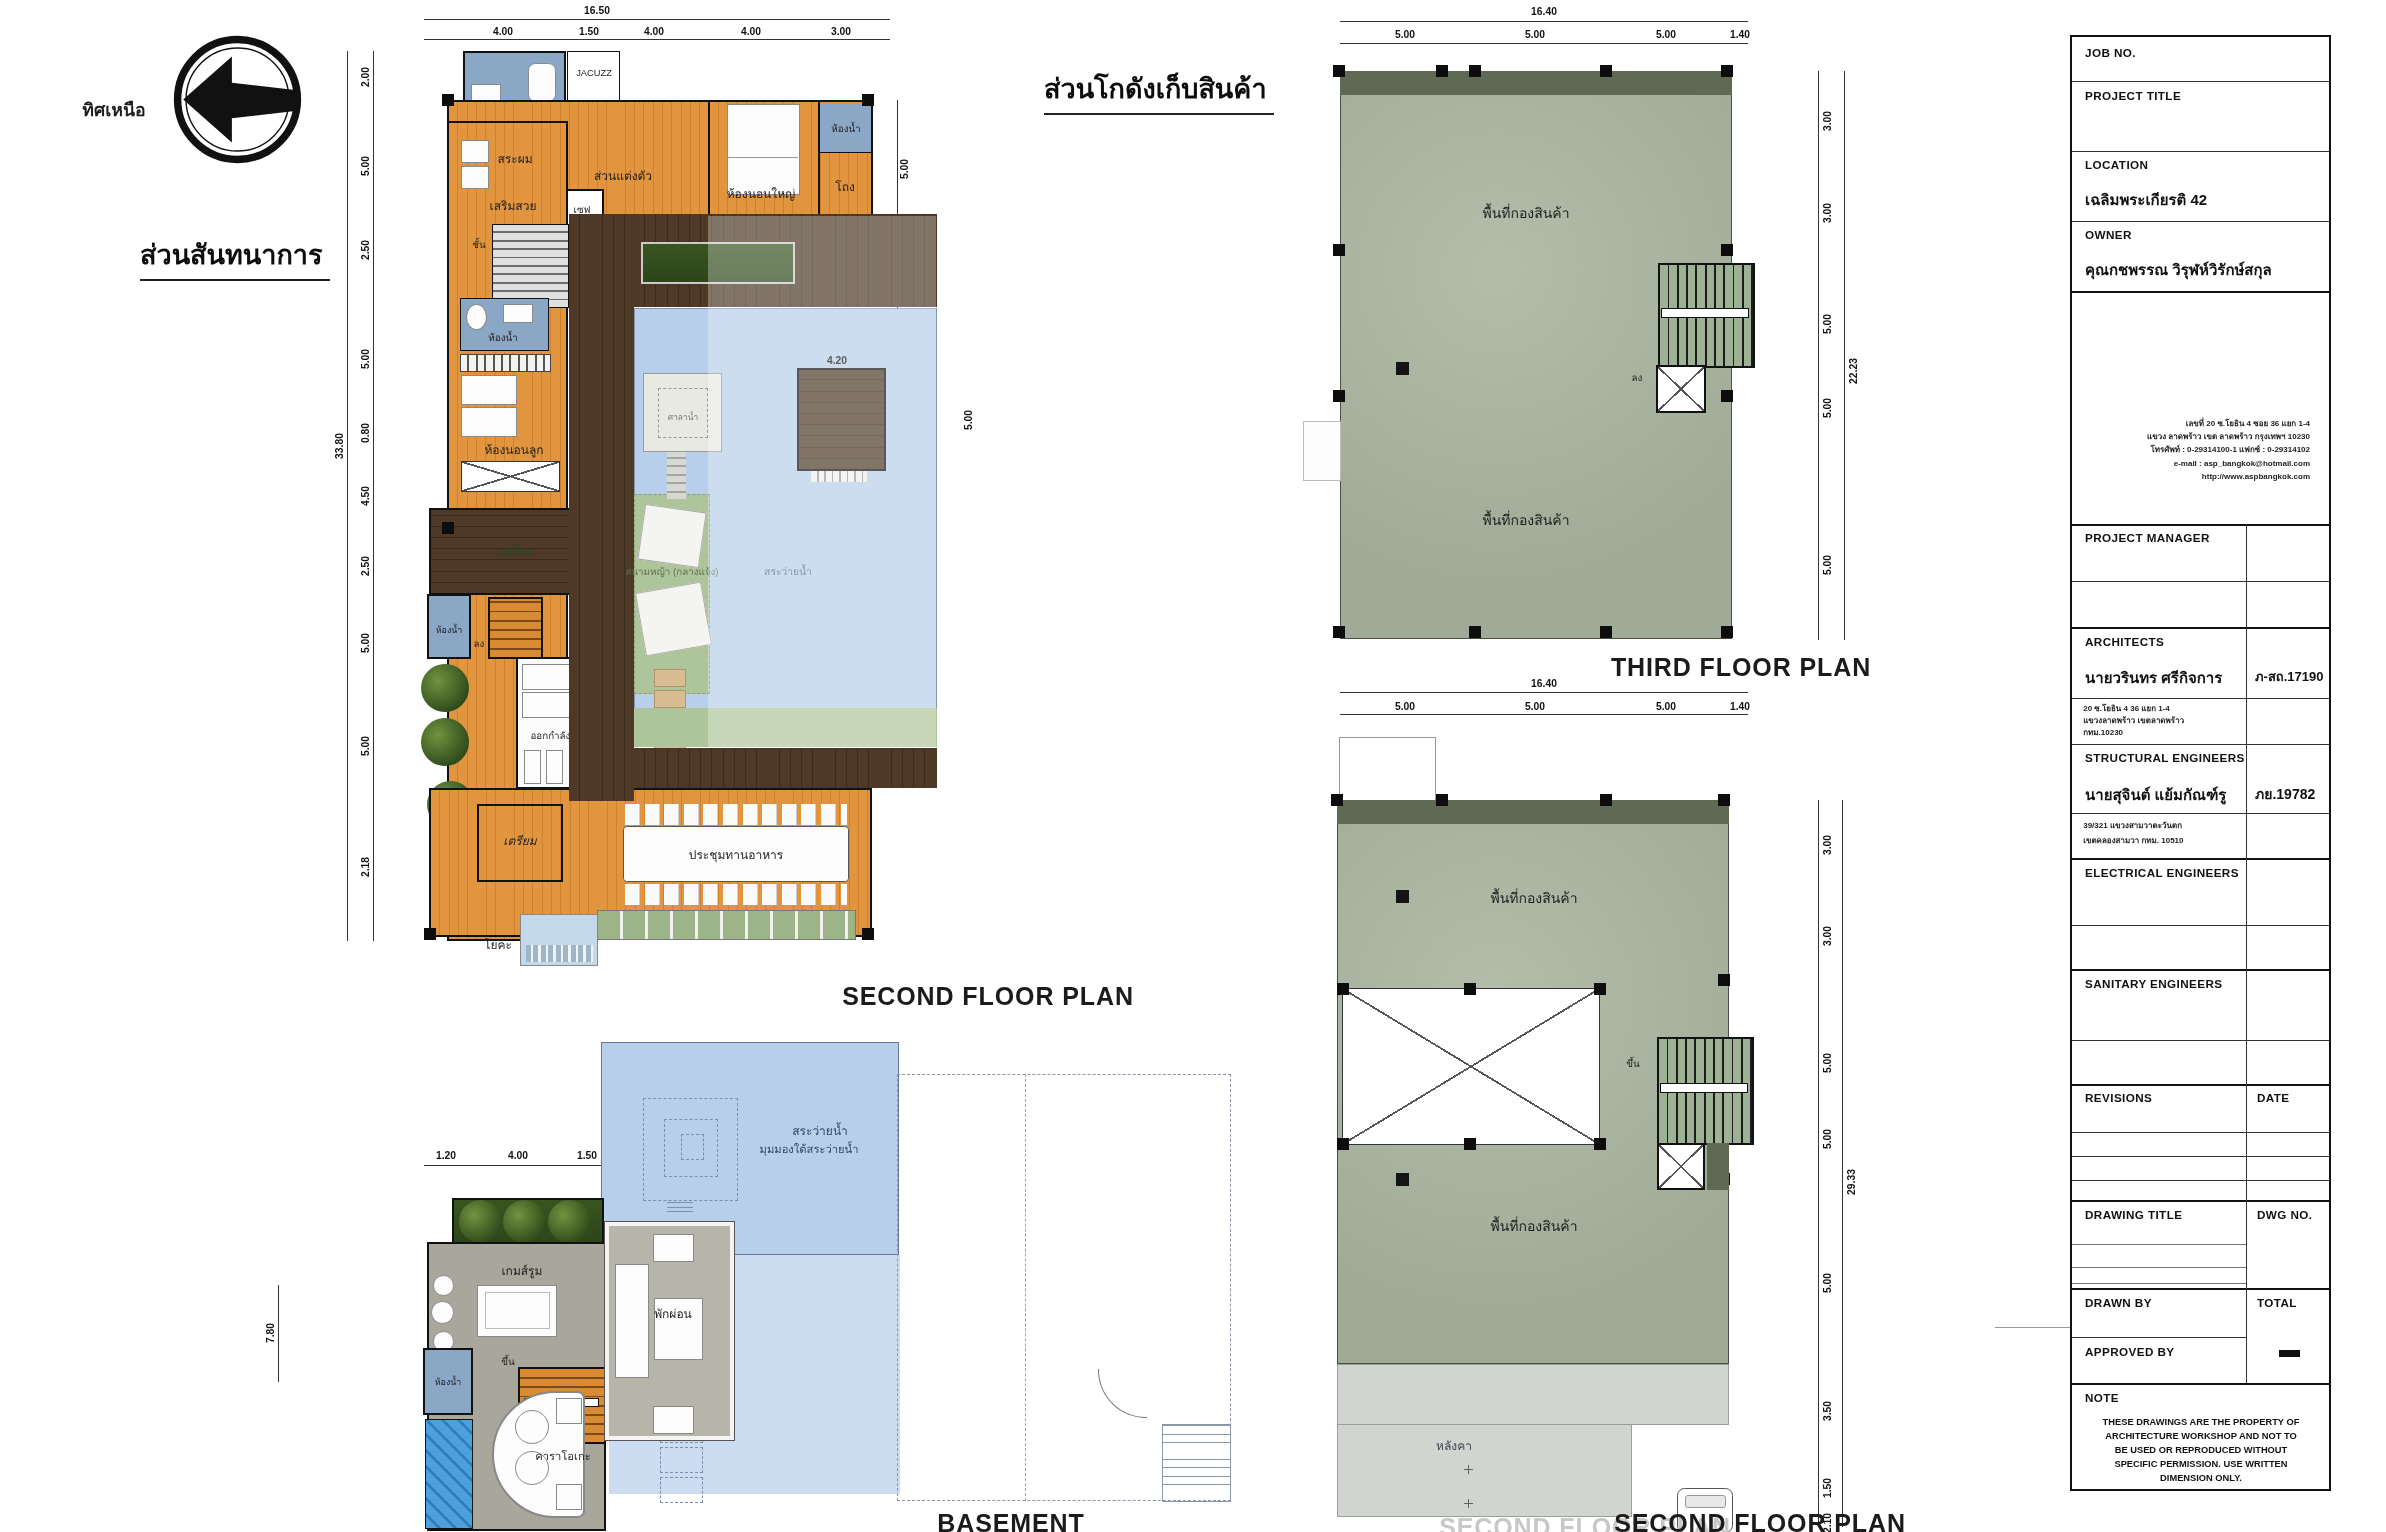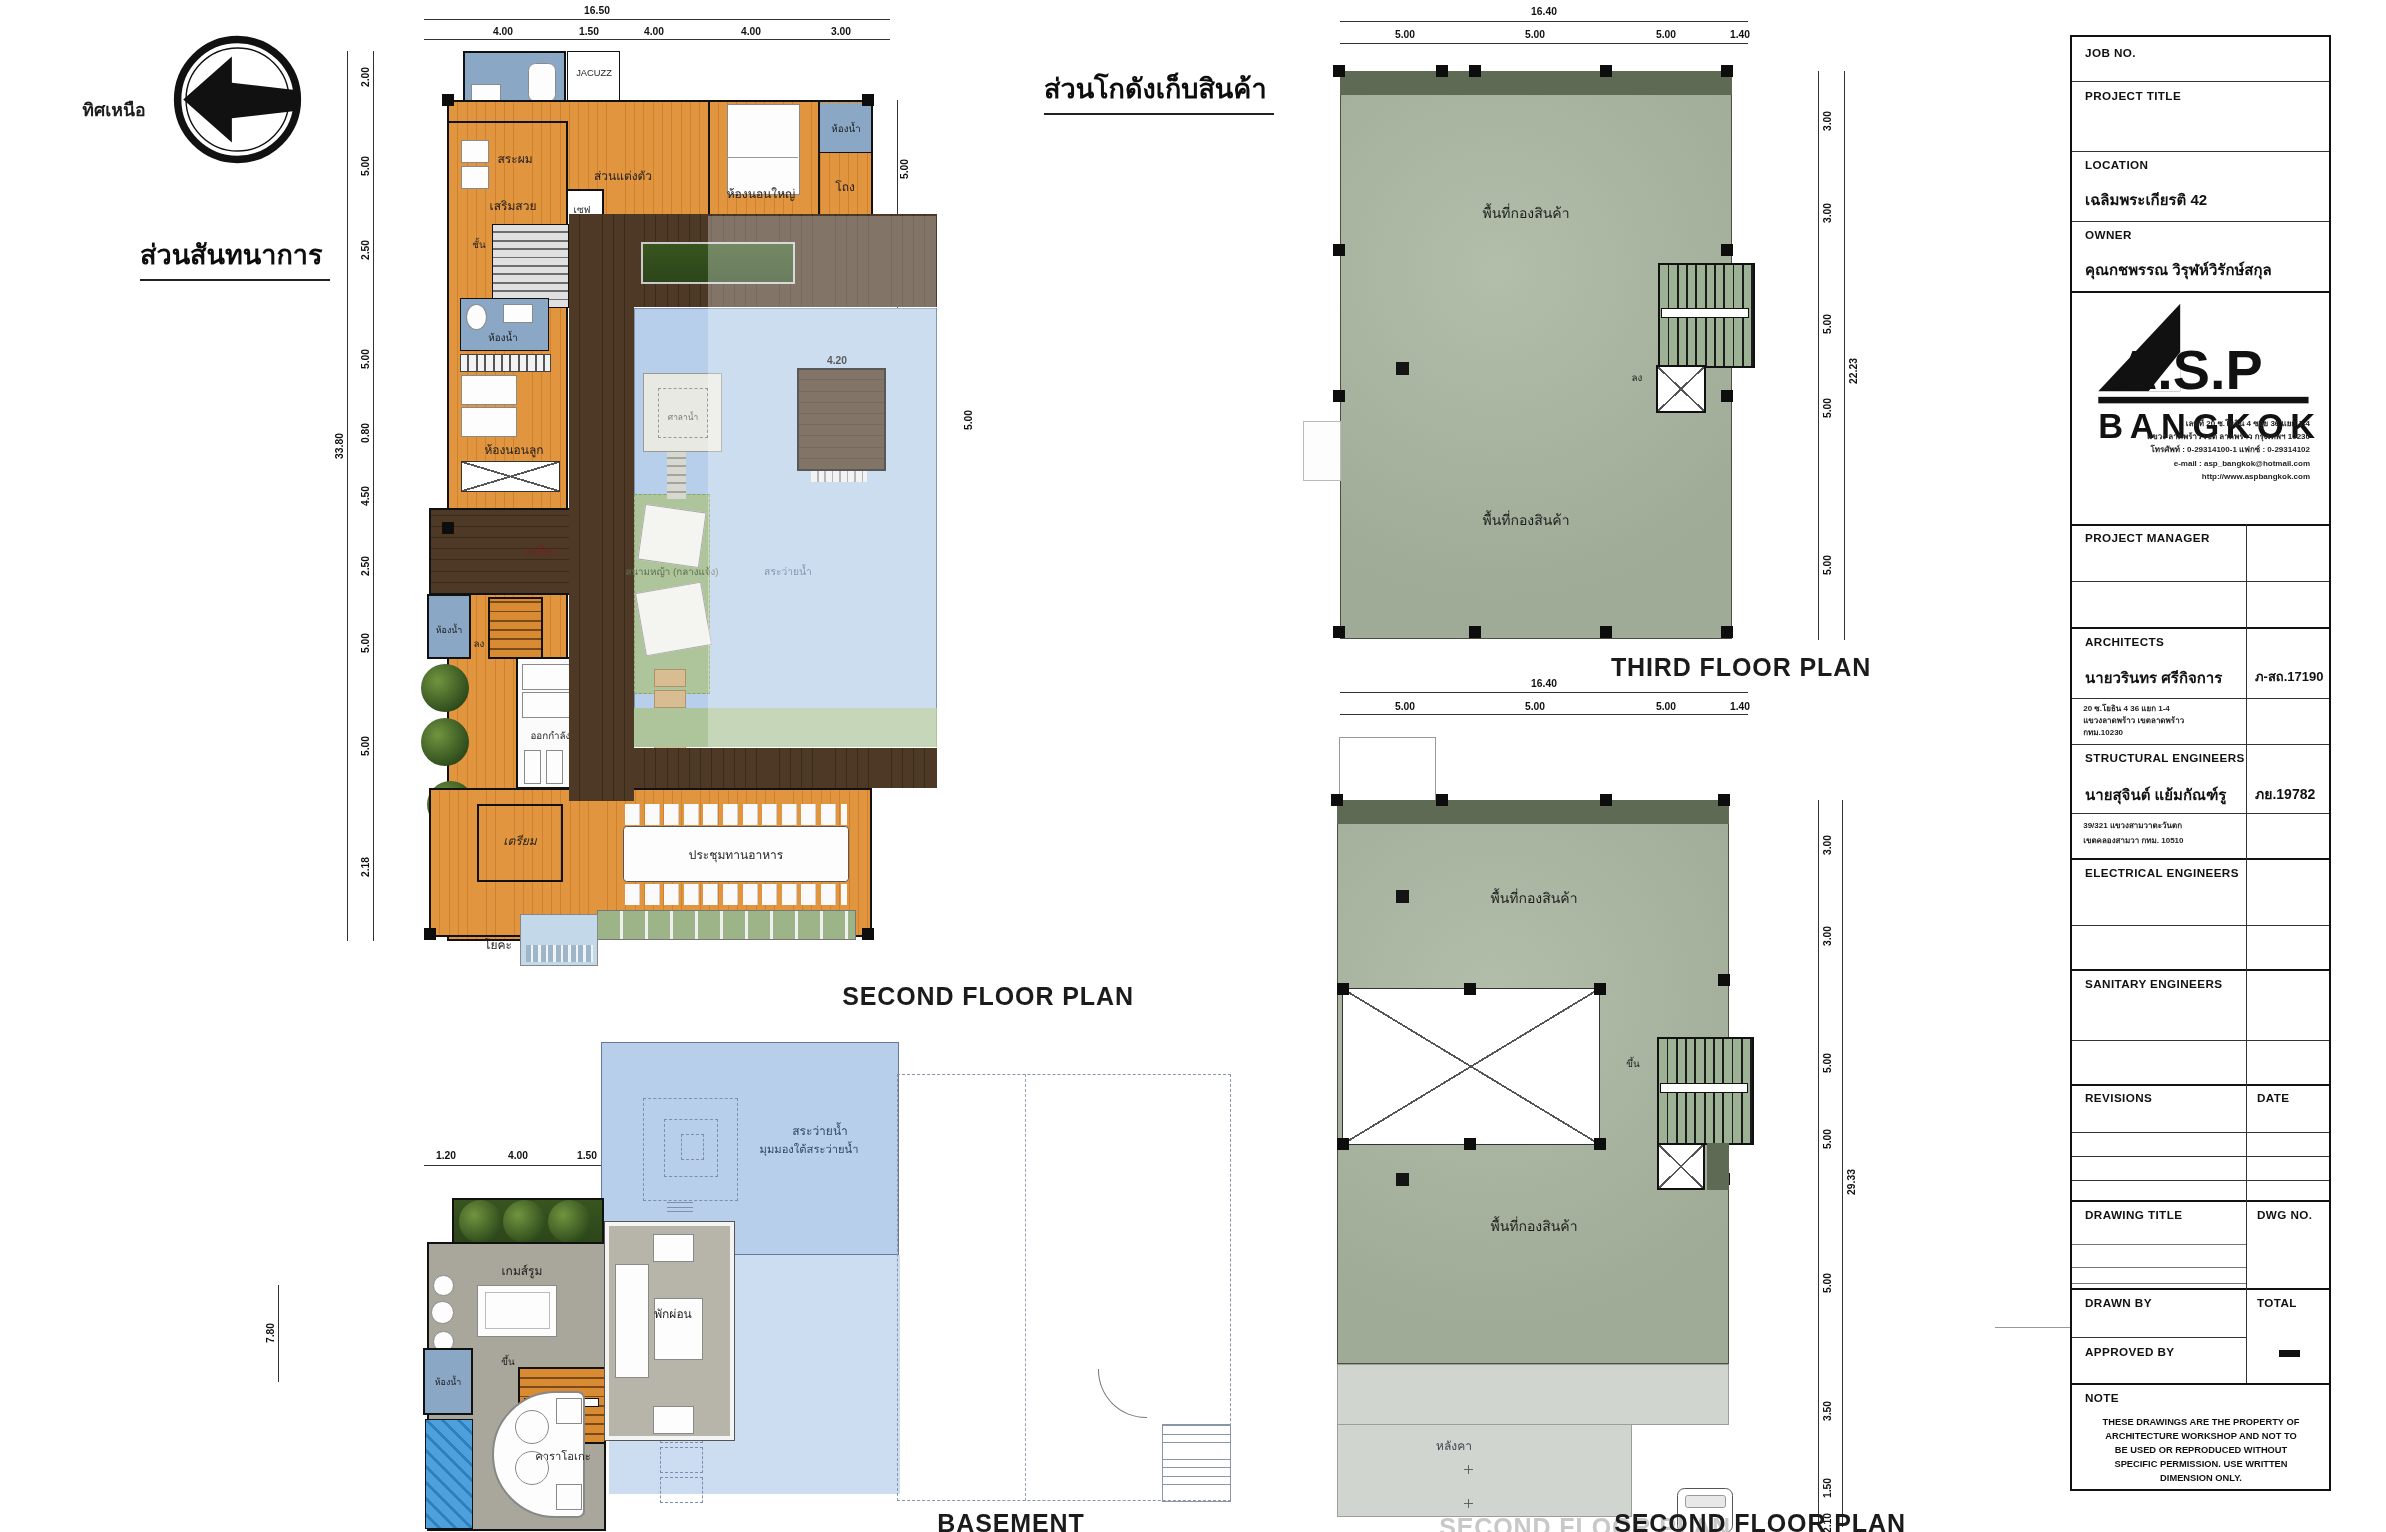--- a/index.html
+++ b/index.html
@@ -123,21 +123,21 @@
   <div class="abs whitebox" style="left:466px;top:304px;width:18.6px;height:24px;border-radius:50%;"></div>
   <div class="abs whitebox" style="left:503px;top:304px;width:28px;height:17px;"></div>
   <div class="lbl s" style="left:503px;top:337px;">ห้องน้ำ</div>
   <div class="abs hatch" style="left:460px;top:354px;width:89px;height:16px;"></div>
   <div class="abs whitebox" style="left:461px;top:375px;width:54px;height:28px;"></div>
   <div class="abs whitebox" style="left:461px;top:407px;width:54px;height:28px;"></div>
   <div class="lbl" style="left:514px;top:449px;">ห้องนอนลูก</div>
   <div class="abs xline" style="left:461px;top:461px;width:99px;height:31px;background-color:#fff;border:1.9px solid #333;box-sizing:border-box;"></div>
 
   <div class="abs woodh" style="left:429px;top:508px;width:172px;height:87px;border:2.8px solid #111;box-sizing:border-box;"></div>
-  <div class="lbl" style="left:541px;top:550px;color:#7f1d1d;opacity:.75;">เฉลียง</div>
+  <div class="lbl" style="left:516px;top:550px;color:#14532d;opacity:.75;">เฉลียง</div>
   <div class="abs bath" style="left:427px;top:594px;width:44px;height:65px;border:2.8px solid #111;box-sizing:border-box;"></div>
   <div class="lbl" style="left:449px;top:630px;font-size:8.9px;">ห้องน้ำ</div>
   <div class="abs stairs-wood" style="left:488px;top:597px;width:51px;height:58px;"></div>
   <div class="lbl s" style="left:479px;top:643px;">ลง</div>
   <div class="abs" style="left:516px;top:657px;width:86px;height:132px;background:#fbfbfb;border:2.8px solid #111;box-sizing:border-box;"></div>
   <div class="abs whitebox" style="left:522px;top:664px;width:56px;height:24px;"></div>
   <div class="abs whitebox" style="left:522px;top:692px;width:56px;height:24px;"></div>
   <div class="abs whitebox" style="left:524px;top:750px;width:15px;height:32px;"></div>
   <div class="abs whitebox" style="left:546px;top:750px;width:15px;height:32px;"></div>
   <div class="abs whitebox" style="left:569px;top:750px;width:15px;height:32px;"></div>
@@ -348,29 +348,20 @@
     <div class="row" style="top:44px;"></div>
     <div class="sec" style="left:13px;top:52px;">PROJECT TITLE</div>
     <div class="row" style="top:114px;"></div>
     <div class="sec" style="left:13px;top:121px;">LOCATION</div>
     <div class="thv" style="left:13px;top:151px;">เฉลิมพระเกียรติ 42</div>
     <div class="row" style="top:184px;"></div>
     <div class="sec" style="left:13px;top:191px;">OWNER</div>
     <div class="thv" style="left:13px;top:221px;">คุณกชพรรณ วิรุฬห์วิรักษ์สกุล</div>
     <div class="row thick" style="top:254px;"></div>
 
-    <div class="abs" style="left:17px;top:263px;width:227px;height:149px;">
-      <svg width="227" height="149" viewBox="0 0 244 160">
-        <polygon points="10,98 98,4 98,98" fill="#111"></polygon>
-        <polygon points="64,98 98,56 98,98" fill="#fff"></polygon>
-        <text x="30" y="96" font-family="Liberation Sans,sans-serif" font-size="60" font-weight="bold" fill="#111">A.S.P</text>
-        <rect x="10" y="104" width="226" height="7" fill="#111"></rect>
-        <text x="10" y="148" font-family="Liberation Sans,sans-serif" font-size="37" font-weight="bold" letter-spacing="7" fill="#111">BANGKOK</text>
-      </svg>
-    </div>
     <div class="tiny" style="left:28px;top:380px;width:210px;text-align:right;line-height:13px;">เลขที่ 20 ซ.โยธิน 4 ซอย 36 แยก 1-4</div>
     <div class="tiny" style="left:28px;top:393px;width:210px;text-align:right;line-height:13px;">แขวง ลาดพร้าว เขต ลาดพร้าว กรุงเทพฯ 10230</div>
     <div class="tiny" style="left:28px;top:406px;width:210px;text-align:right;line-height:13px;">โทรศัพท์ : 0-29314100-1 แฟกซ์ : 0-29314102</div>
     <div class="tiny" style="left:28px;top:420px;width:210px;text-align:right;line-height:13px;">e-mail : asp_bangkok@hotmail.com</div>
     <div class="tiny" style="left:28px;top:433px;width:210px;text-align:right;line-height:13px;">http://www.aspbangkok.com</div>
 
     <div class="row thick" style="top:487px;"></div>
     <div class="sec" style="left:13px;top:494px;">PROJECT MANAGER</div>
     <div class="row" style="top:544px;"></div>
     <div class="vdiv" style="top:487px;height:103px;"></div>

